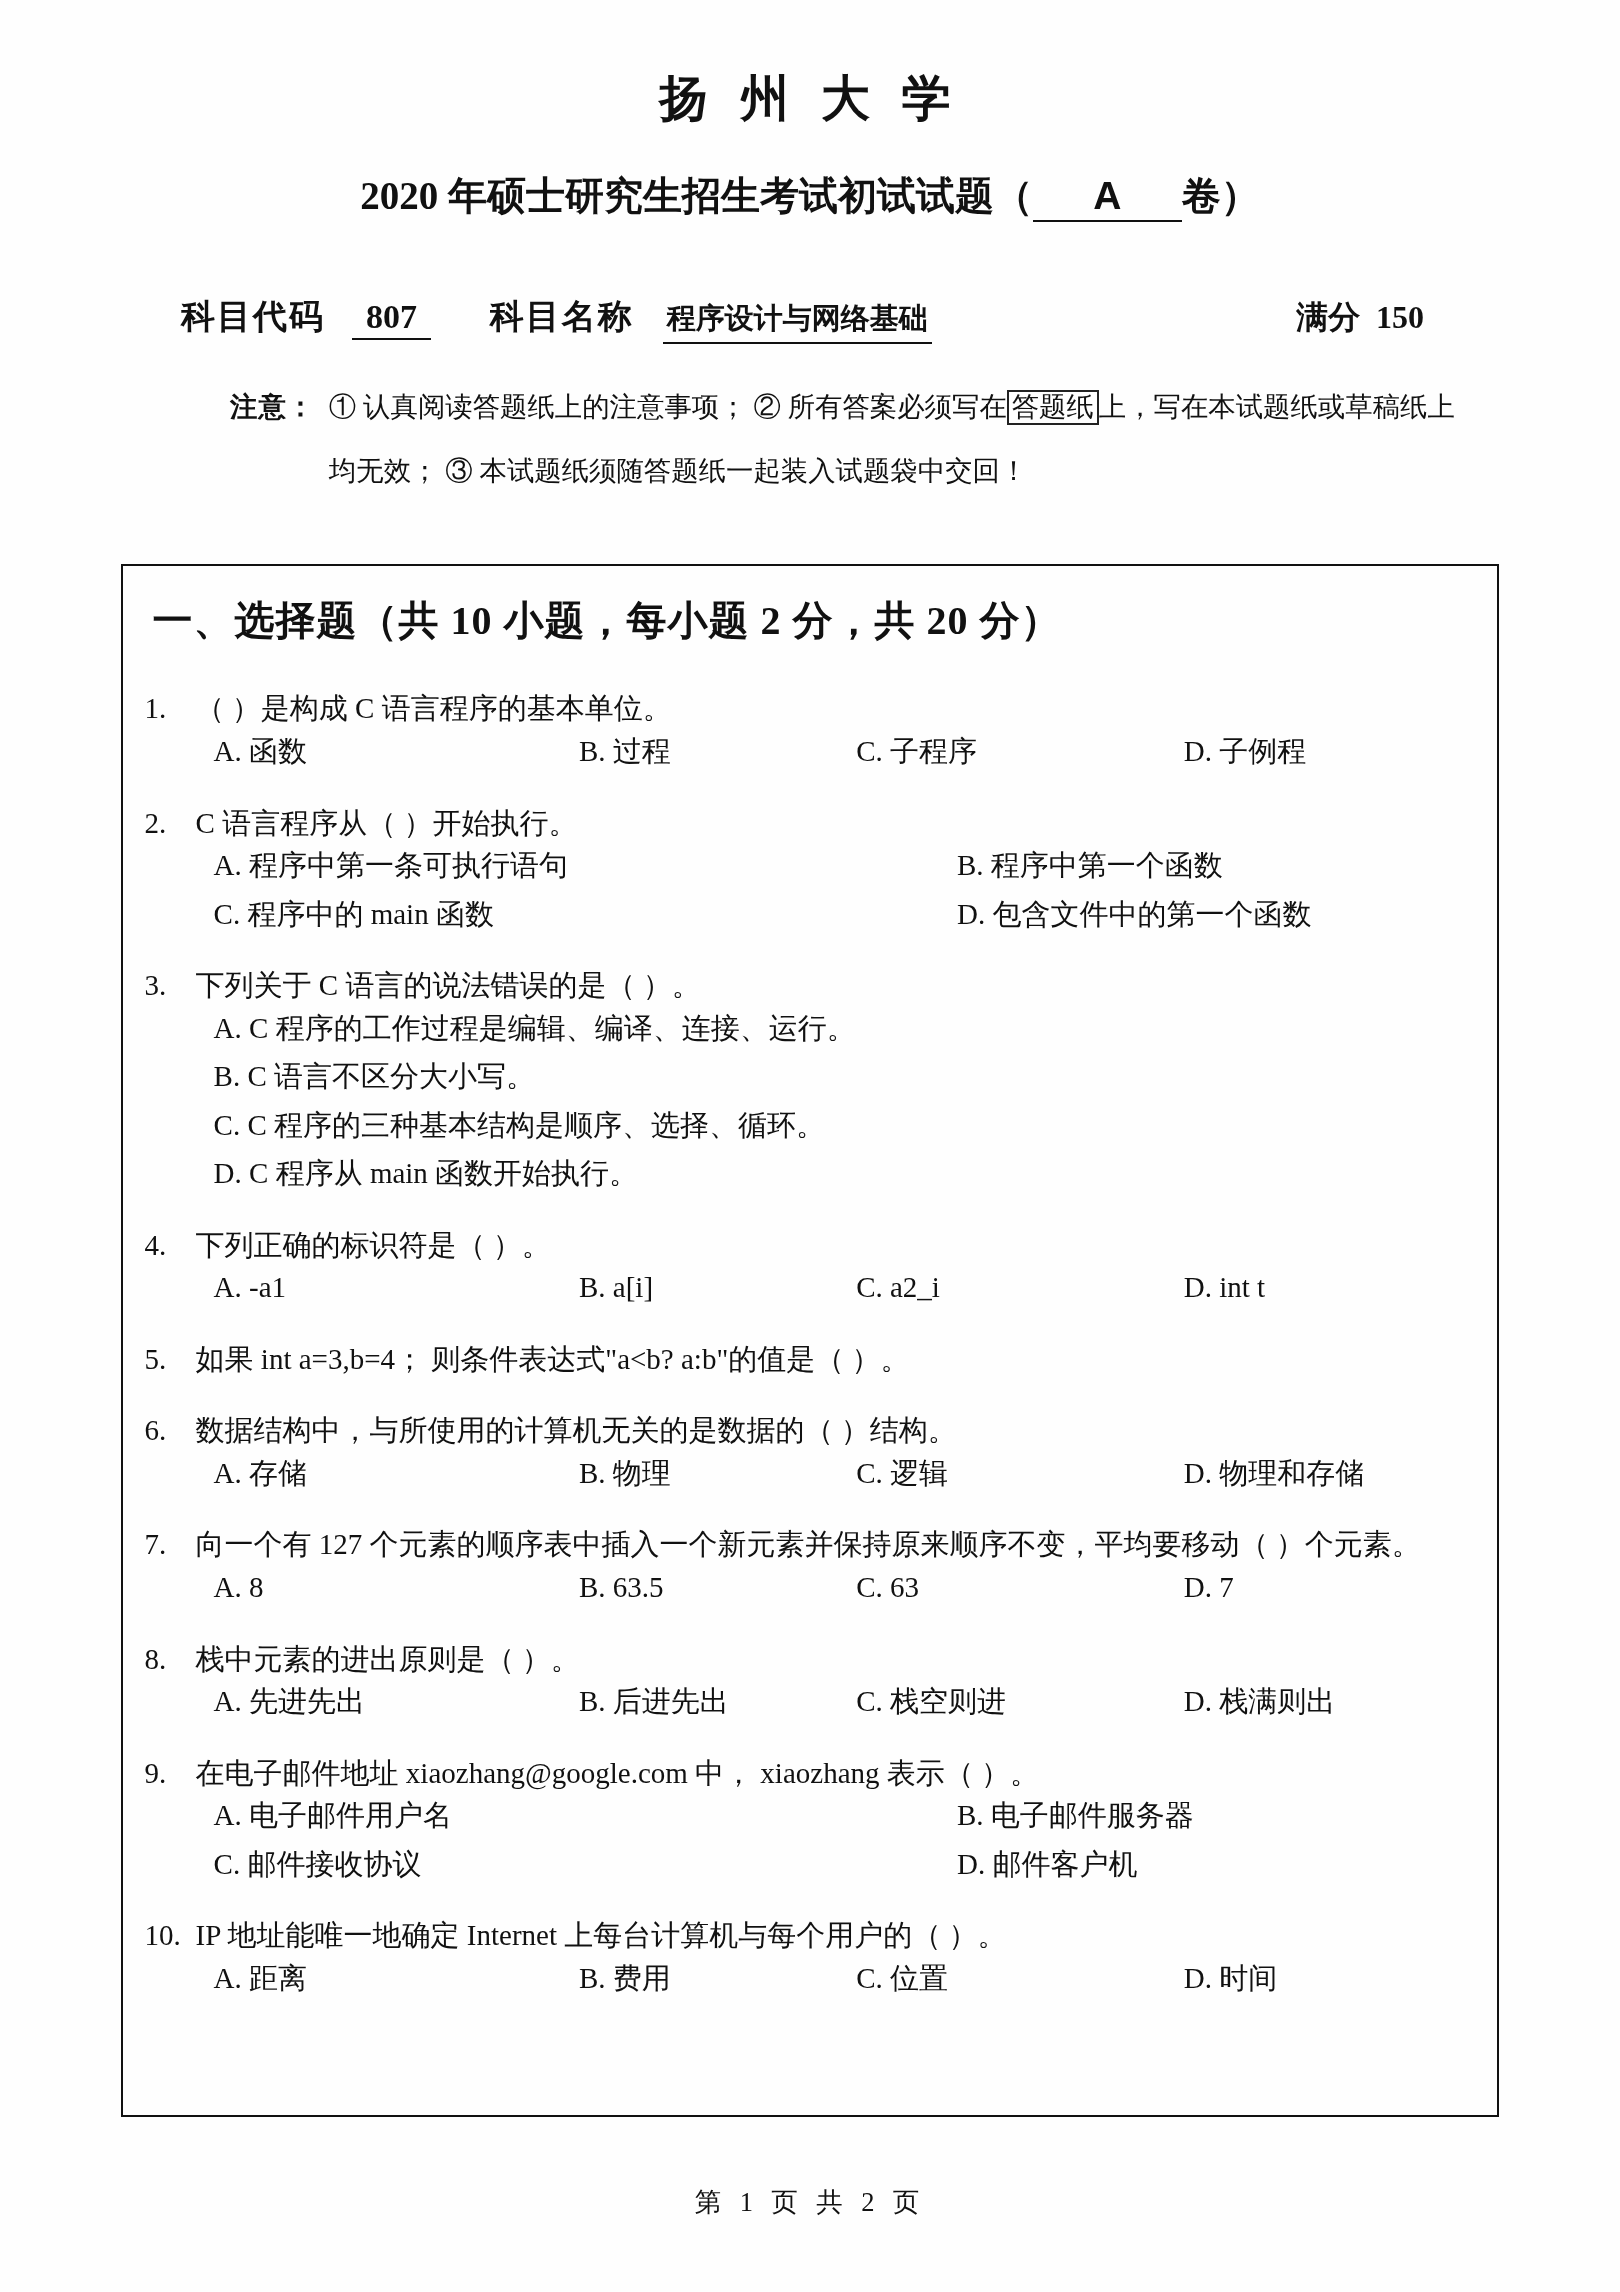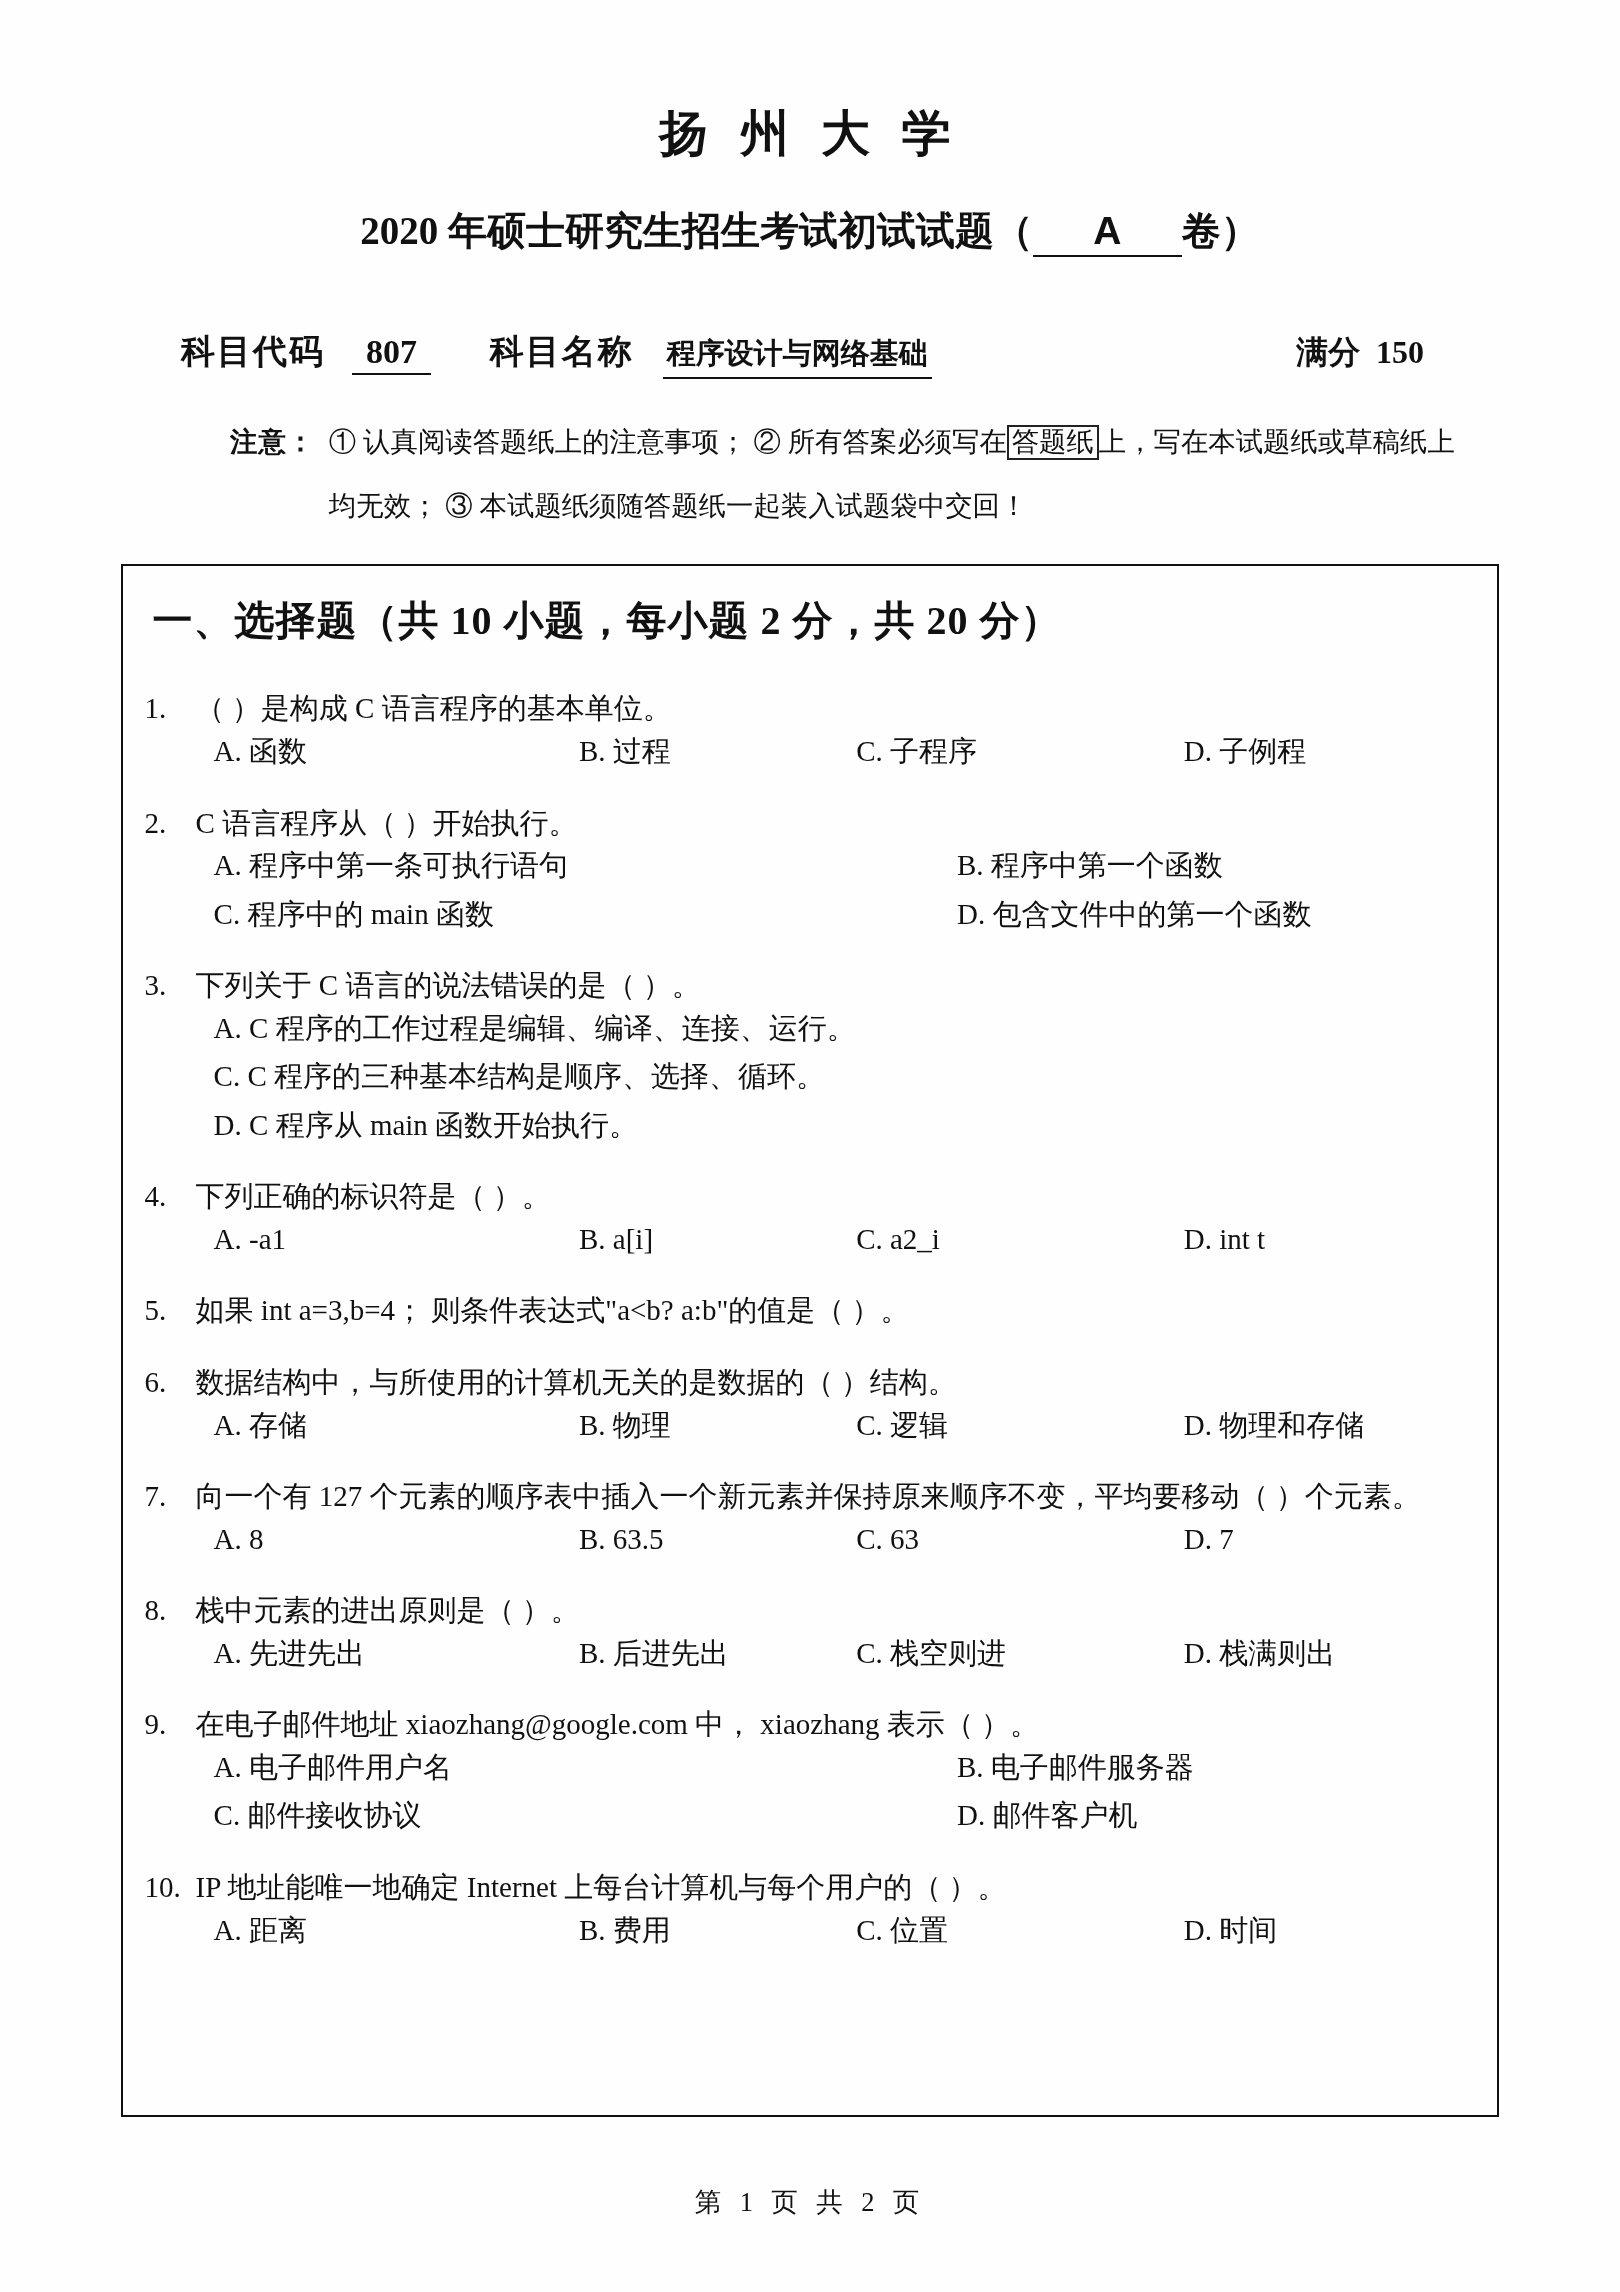--- a/index.html
+++ b/index.html
@@ -10,21 +10,21 @@
     color: #111;
   }
   .page {
     position: relative;
     width: 1620px; height: 2293px;
     background: #fefefe;
     overflow: hidden;
   }
   
   .uni-title {
-    padding-top: 101px;
+    padding-top: 66px;
     text-align: center;
     font-size: 49px;
     font-weight: bold;
     letter-spacing: 9.8px;
   }
   .exam-title {
     margin-top: 37px;
     text-align: center;
     font-size: 39px;
     font-weight: bold;
@@ -174,20 +174,21 @@
         <span class="opt">D. 包含文件中的第一个函数</span>
       </div>
     </div>
 
     <div class="q">
       <div class="q-line">
         <span class="q-num">3.</span><span class="q-text">下列关于 C 语言的说法错误的是（ ）。</span>
       </div>
       <div class="opts list">
         <span class="opt">A. C 程序的工作过程是编辑、编译、连接、运行。</span>
+        <span class="opt">B. C 语言不区分大小写。</span>
         <span class="opt">C. C 程序的三种基本结构是顺序、选择、循环。</span>
         <span class="opt">D. C 程序从 main 函数开始执行。</span>
       </div>
     </div>
 
     <div class="q">
       <div class="q-line">
         <span class="q-num">4.</span><span class="q-text">下列正确的标识符是（ ）。</span>
       </div>
       <div class="opts row4">

